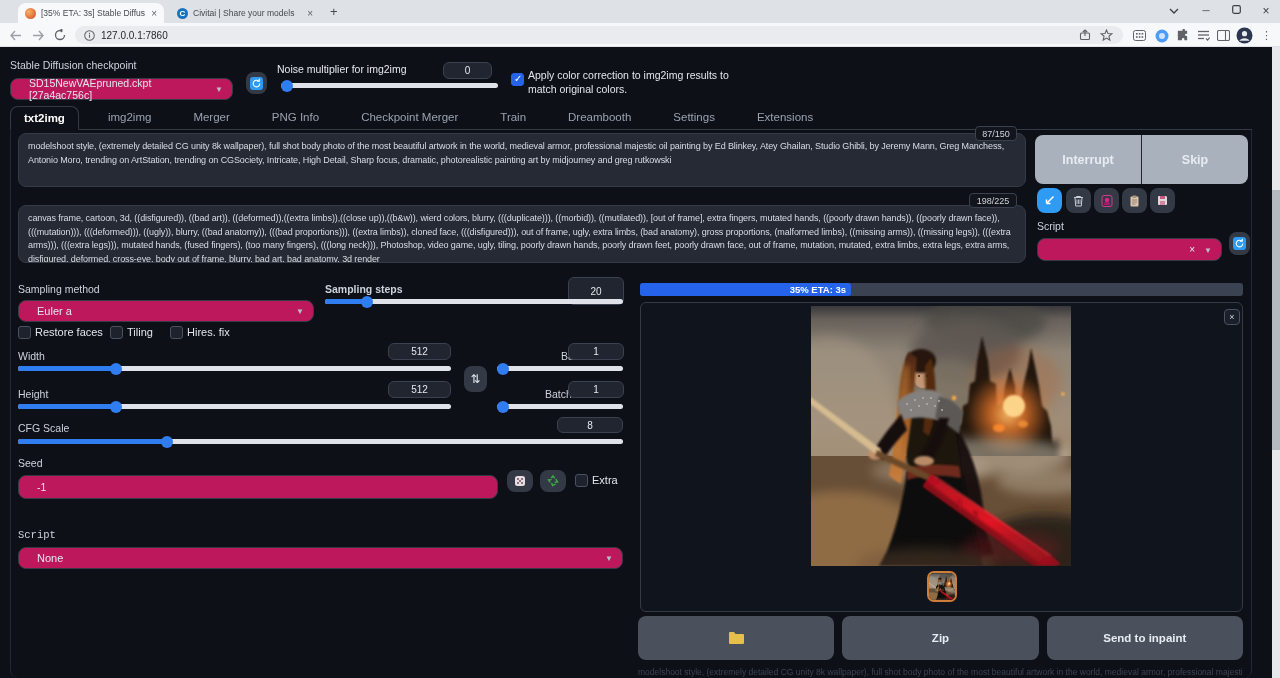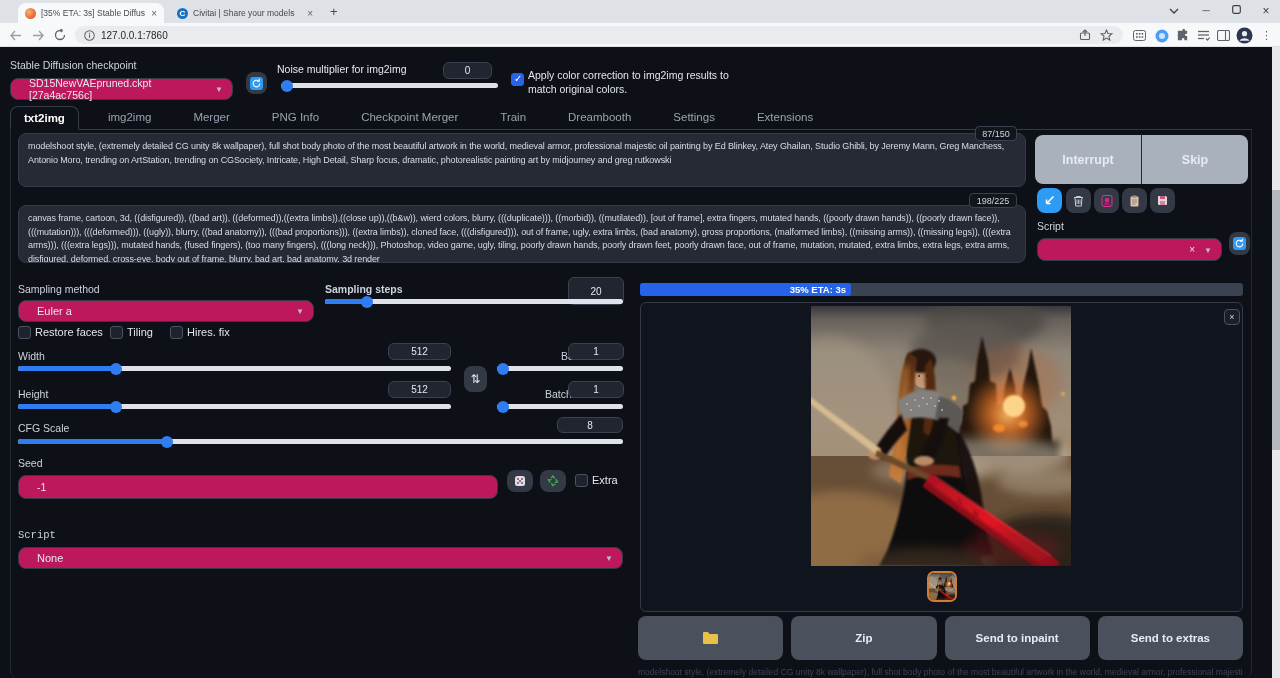--- a/index.html
+++ b/index.html
@@ -479,19 +479,18 @@
   </div>
 
   <div id="outbtns">
     <div class="outbtn">
       <svg width="17" height="14" viewBox="0 0 17 14">
           <path d="M1 2 a1 1 0 0 1 1 -1 h4 l1.5 2 H15 a1 1 0 0 1 1 1 v8 a1 1 0 0 1 -1 1 H2 a1 1 0 0 1 -1 -1 Z" fill="#e7c04a"></path>
         </svg>
     </div>
     <div class="outbtn">Zip</div>
     <div class="outbtn">Send to inpaint</div>
-    <div class="outbtn">Send to extras</div>
   </div>
   <div id="footinfo">modelshoot style, (extremely detailed CG unity 8k wallpaper), full shot body photo of the most beautiful artwork in the world, medieval armor, professional majestic oil painting by Ed Blinkey, Atey Ghailan, Studio Ghibli, by Jeremy Mann, Greg Manchess, Antonio Moro, trending on ArtStation, trending on CGSociety, Intricate, High Detail, Sharp focus, dramatic, photorealistic painting art by midjourney and greg rutkowski</div>
 </div>
 
 <div id="scrollbar"></div>
 <div id="scrollthumb"></div>
 
 </body></html>

